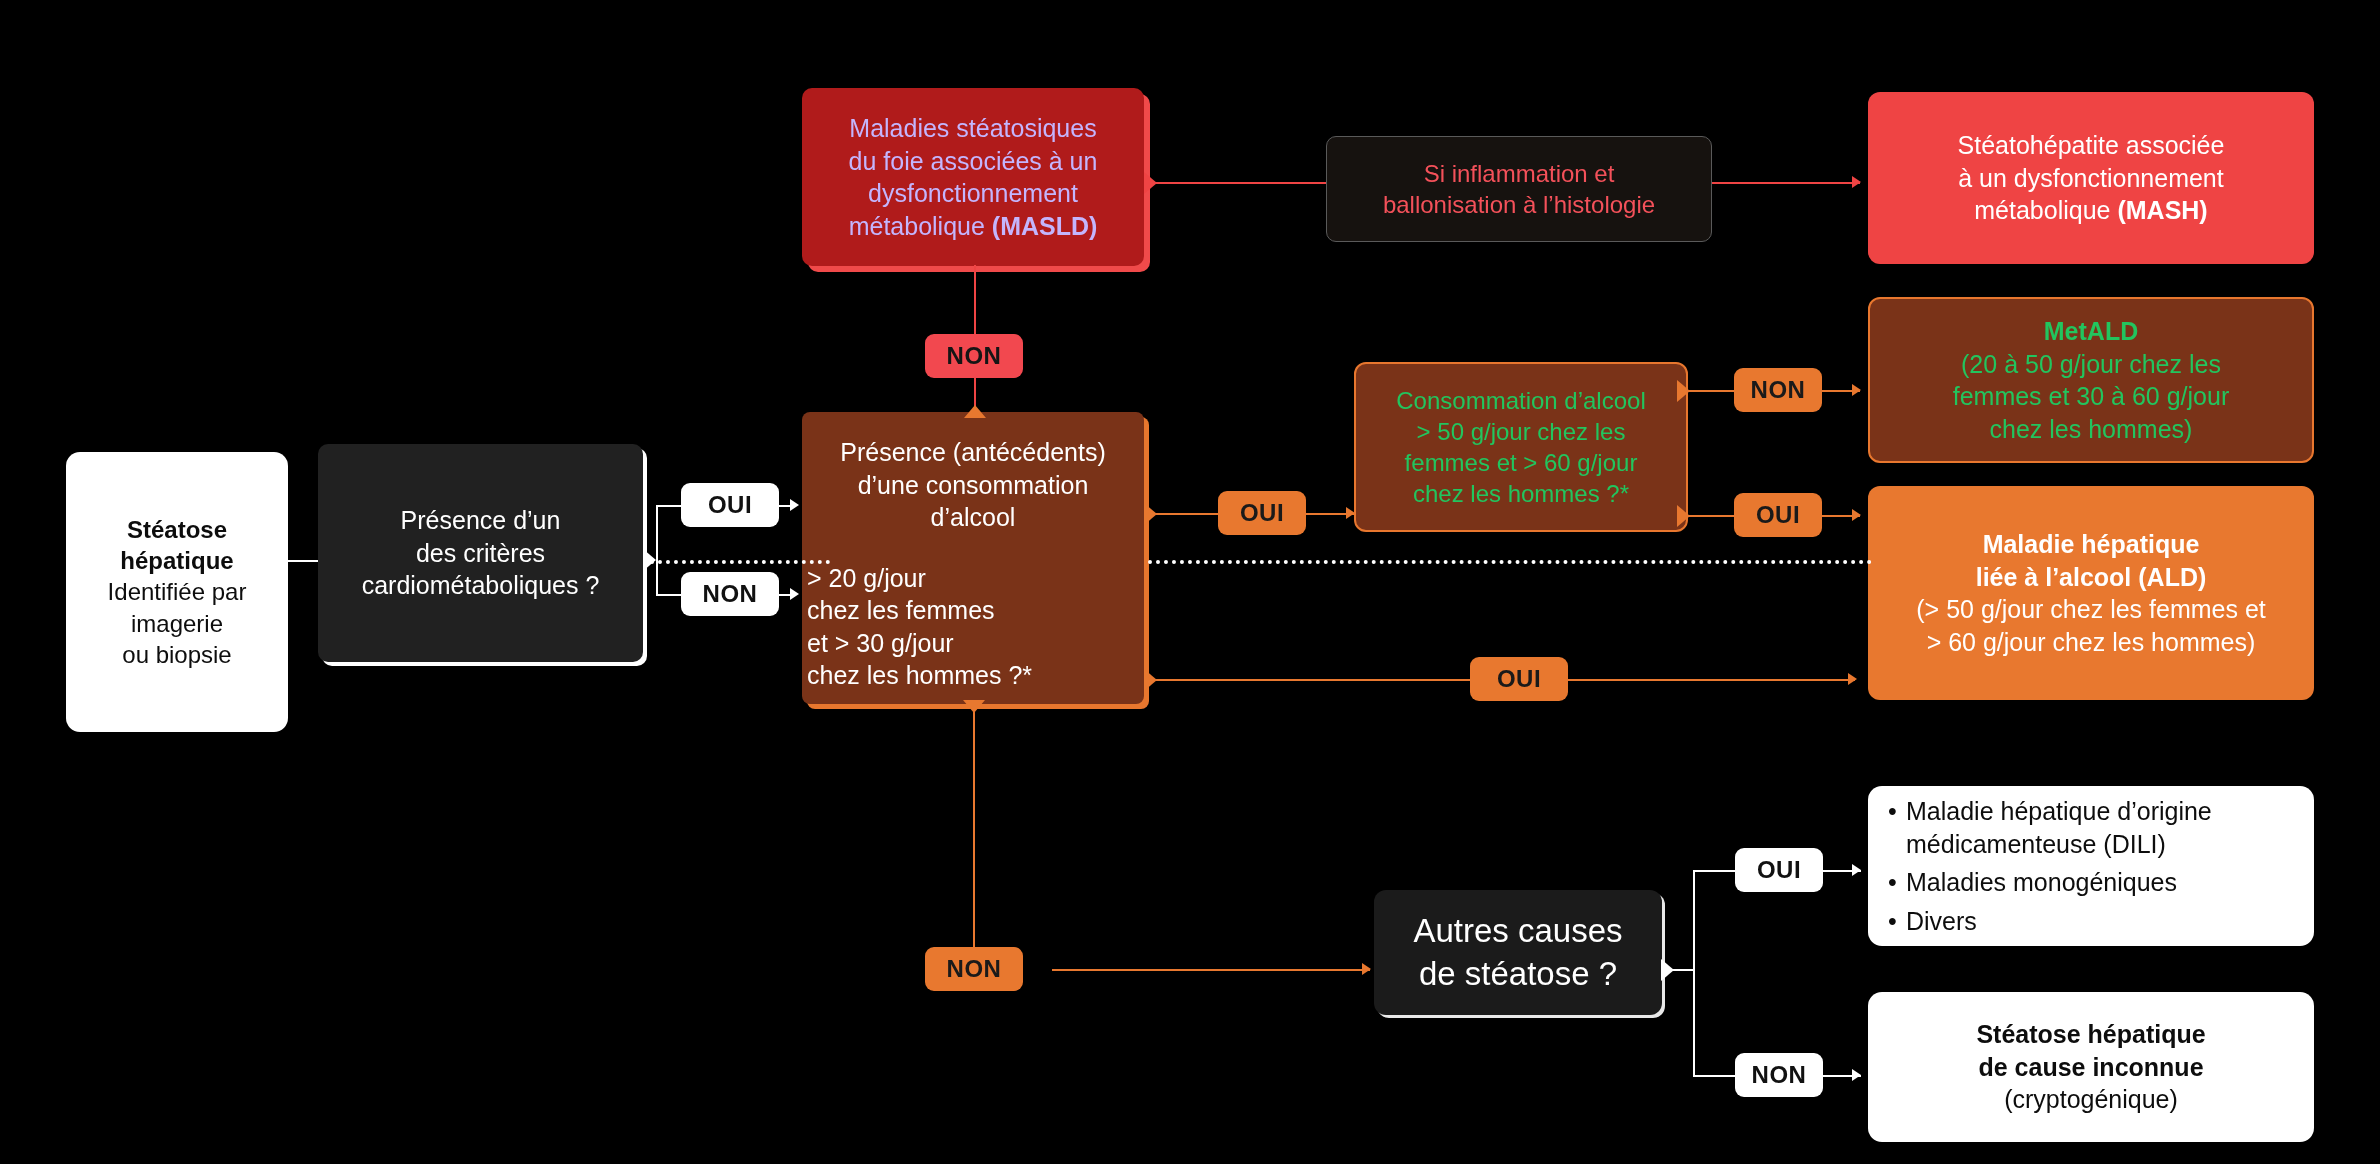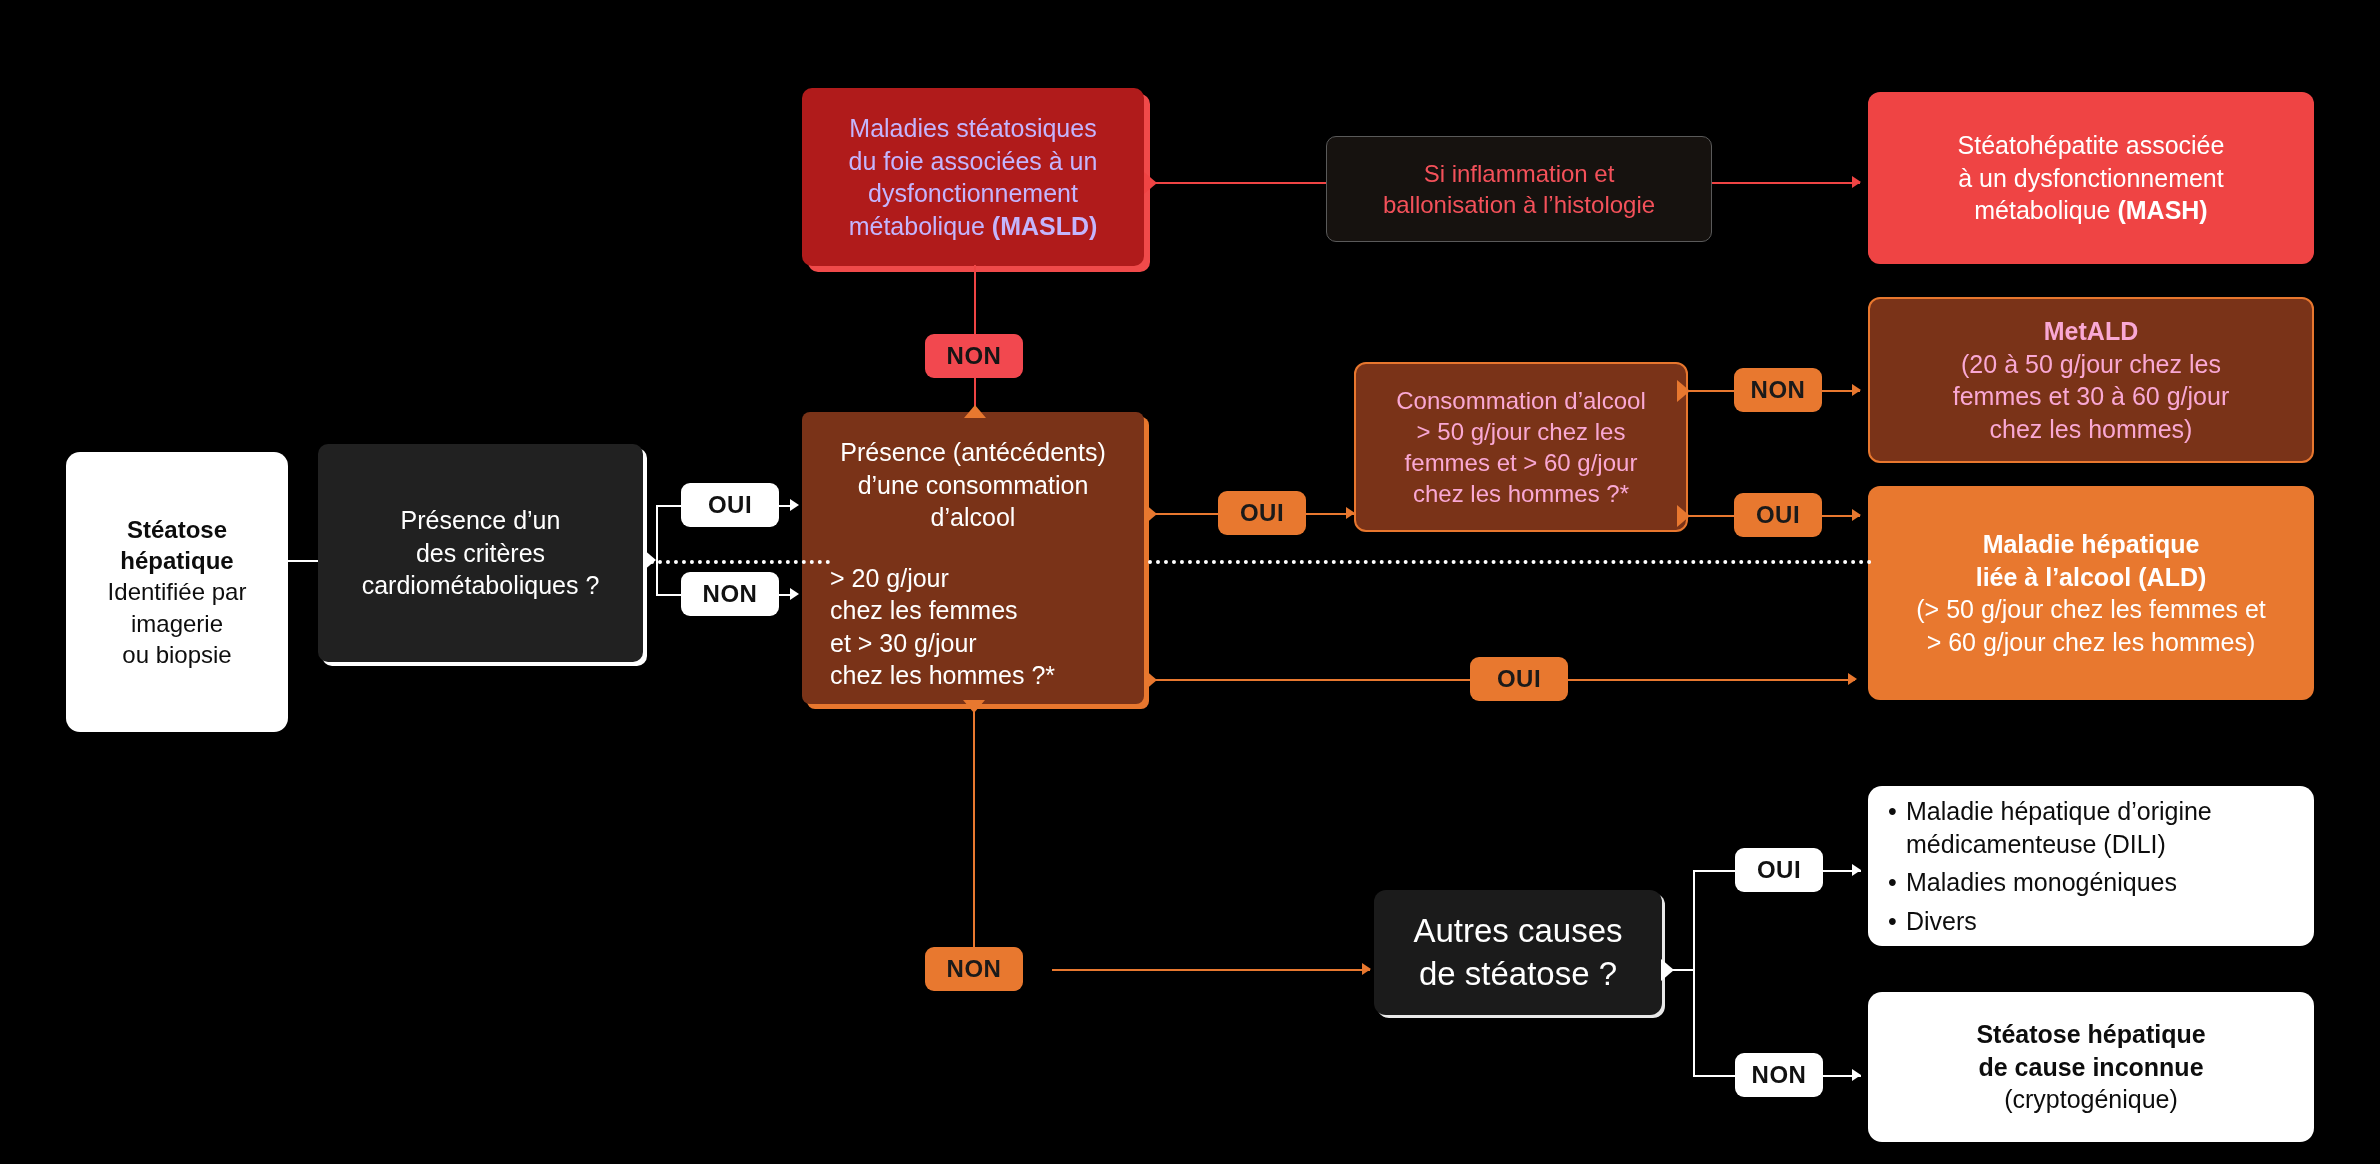--- a/index.html
+++ b/index.html
@@ -41,21 +41,21 @@
     box-shadow:6px 6px 0 0 #f04a4a;
   }
   .n-mash{
     background:#ef4444;color:#ffffff;border-radius:12px;
   }
   .n-brown{
     background:#7a3318;color:#ffffff;border-radius:8px;
     box-shadow:5px 5px 0 0 #e8772e;
   }
   .n-brown-flat{
-    background:#7a3318;color:#f9a8d4;border-radius:12px;
+    background:#7a3318;color:#22c55e;border-radius:12px;
     border:2px solid #e8772e;
   }
   .n-orange{
     background:#e8782f;color:#ffffff;border-radius:12px;
   }
   .n-histo{
     background:#16120f;color:#f4515a;border-radius:10px;
     border:1.5px solid #5a5a5a;
   }
 
@@ -205,21 +205,21 @@
     <span class="line">Si inflammation et</span>
     <span class="line">ballonisation à l’histologie</span>
   </div>
 
   <div class="node n-mash" style="left:1868px;top:92px;width:446px;height:172px;font-size:25px;">
     <span class="line">Stéatohépatite associée</span>
     <span class="line">à un dysfonctionnement</span>
     <span class="line"><span>métabolique </span><span class="bold">(MASH)</span></span>
   </div>
 
-  <div class="node n-brown" style="left:802px;top:412px;width:342px;height:292px;font-size:25px;padding:14px 28px;justify-content:flex-start;">
+  <div class="node n-brown" style="left:802px;top:412px;width:342px;height:292px;font-size:25px;padding:14px 5px;justify-content:flex-start;">
     <span class="blk" style="margin-top:10px;">
       <span class="line">Présence (antécédents)</span>
       <span class="line">d’une consommation</span>
       <span class="line">d’alcool</span>
     </span>
     <span class="blk left-al" style="margin-top:28px;">
       <span class="line">&gt; 20 g/jour</span>
       <span class="line">chez les femmes</span>
       <span class="line">et &gt; 30 g/jour</span>
       <span class="line">chez les hommes ?*</span>

